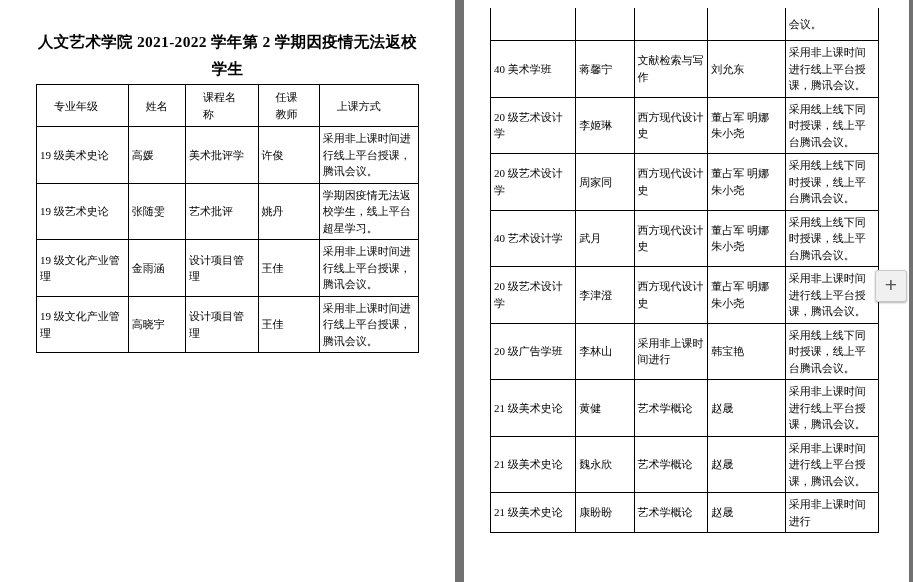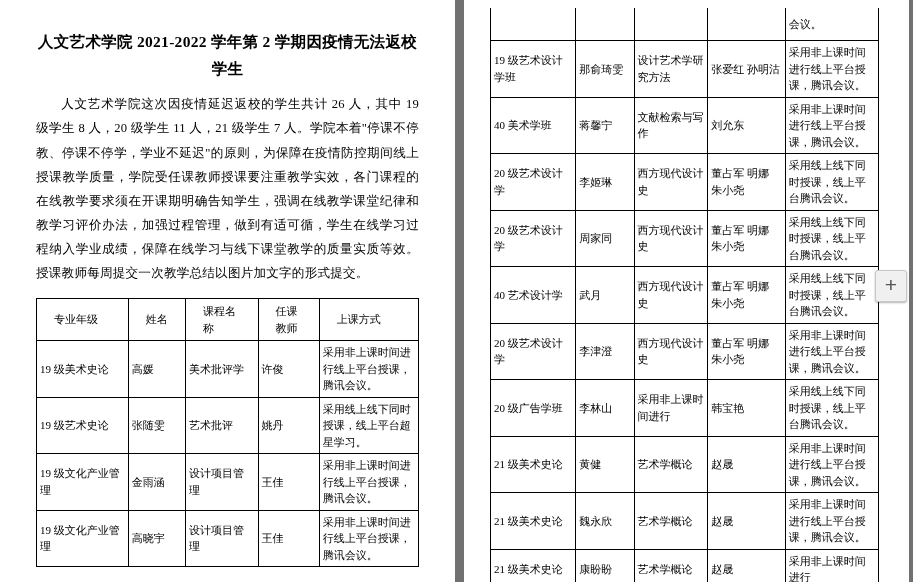--- a/index.html
+++ b/index.html
@@ -134,21 +134,20 @@
 <body>
 
 <div class="viewer">
 
   <div class="page page-left">
 
     <div class="doc-title">
       <span>人文艺术学院 2021-2022 学年第 2 学期因疫情无法返校学生</span>
     </div>
 
-    <p class="body-para">人文艺术学院这次因疫情延迟返校的学生共计 26 人，其中 19 级学生 8 人，20 级学生 11 人，21 级学生 7 人。学院本着"停课不停教、停课不停学，学业不延迟"的原则，为保障在疫情防控期间线上授课教学质量，学院受任课教师授课要注重教学实效，各门课程的在线教学要求须在开课期明确告知学生，强调在线教学课堂纪律和教学习评价办法，加强过程管理，做到有适可循，学生在线学习过程纳入学业成绩，保障在线学习与线下课堂教学的质量实质等效。授课教师每周提交一次教学总结以图片加文字的形式提交。</p>
 
 
     <table class="sched left-tbl">
       <colgroup>
         <col class="c1">
           <col class="c2">
           <col class="c3">
           <col class="c4">
           <col class="c5">
       </colgroup>
@@ -167,21 +166,21 @@
           <td>高媛</td>
           <td>美术批评学</td>
           <td>许俊</td>
           <td class="cell-mode">采用非上课时间进行线上平台授课，腾讯会议。</td>
         </tr>
         <tr>
           <td>19 级艺术史论</td>
           <td>张随雯</td>
           <td>艺术批评</td>
           <td>姚丹</td>
-          <td class="cell-mode">采用线上线下同时授课，线上平台超星学习。</td>
+          <td class="cell-mode">学期因疫情无法返校学生，线上平台超星学习。</td>
         </tr>
         <tr>
           <td>19 级文化产业管理</td>
           <td>金雨涵</td>
           <td>设计项目管理</td>
           <td>王佳</td>
           <td class="cell-mode">采用非上课时间进行线上平台授课，腾讯会议。</td>
         </tr>
         <tr>
           <td>19 级文化产业管理</td>
@@ -208,27 +207,20 @@
       </colgroup>
       <tbody>
         <tr class="right-first-row">
           <td class="top-partial"></td>
           <td class="top-partial"></td>
           <td class="top-partial"></td>
           <td class="top-partial"></td>
           <td class="top-partial cell-mode">会议。</td>
         </tr>
         <tr>
-          <td>19 级艺术设计学班</td>
-          <td>那俞琦雯</td>
-          <td>设计艺术学研究方法</td>
-          <td>张爱红 孙明沽</td>
-          <td class="cell-mode">采用非上课时间进行线上平台授课，腾讯会议。</td>
-        </tr>
-        <tr>
           <td>40 美术学班</td>
           <td>蒋馨宁</td>
           <td>文献检索与写作</td>
           <td>刘允东</td>
           <td class="cell-mode">采用非上课时间进行线上平台授课，腾讯会议。</td>
         </tr>
         <tr>
           <td>20 级艺术设计学</td>
           <td>李姬琳</td>
           <td>西方现代设计史</td>

